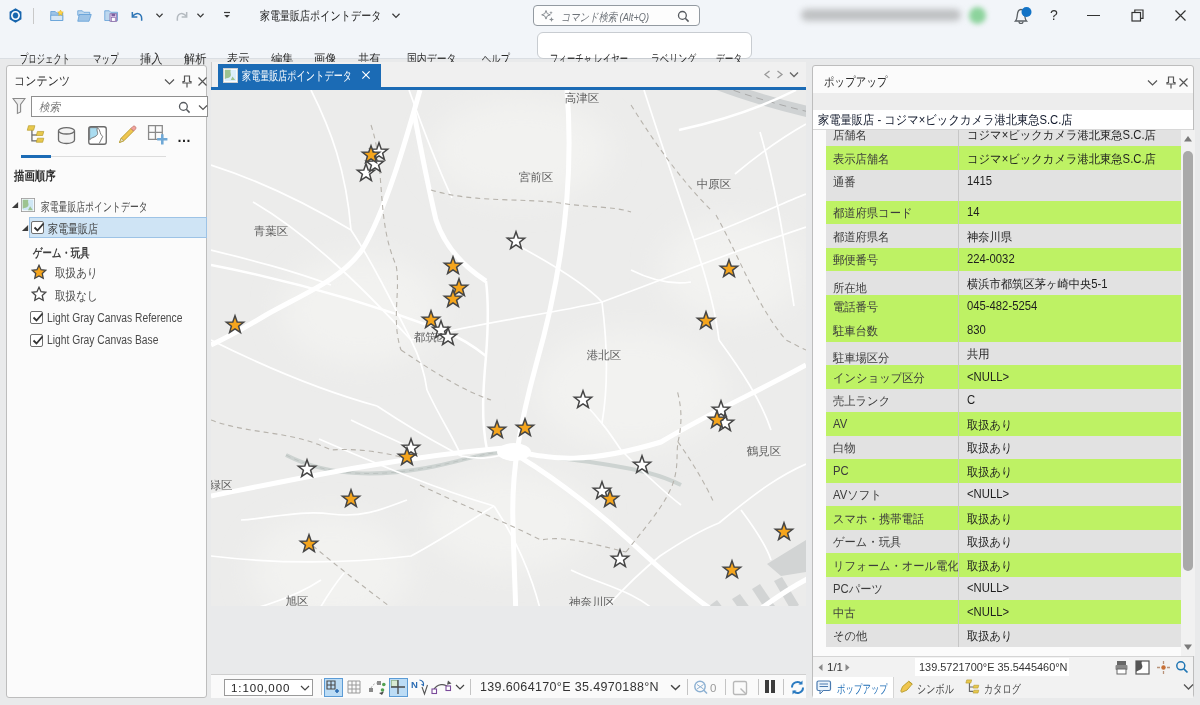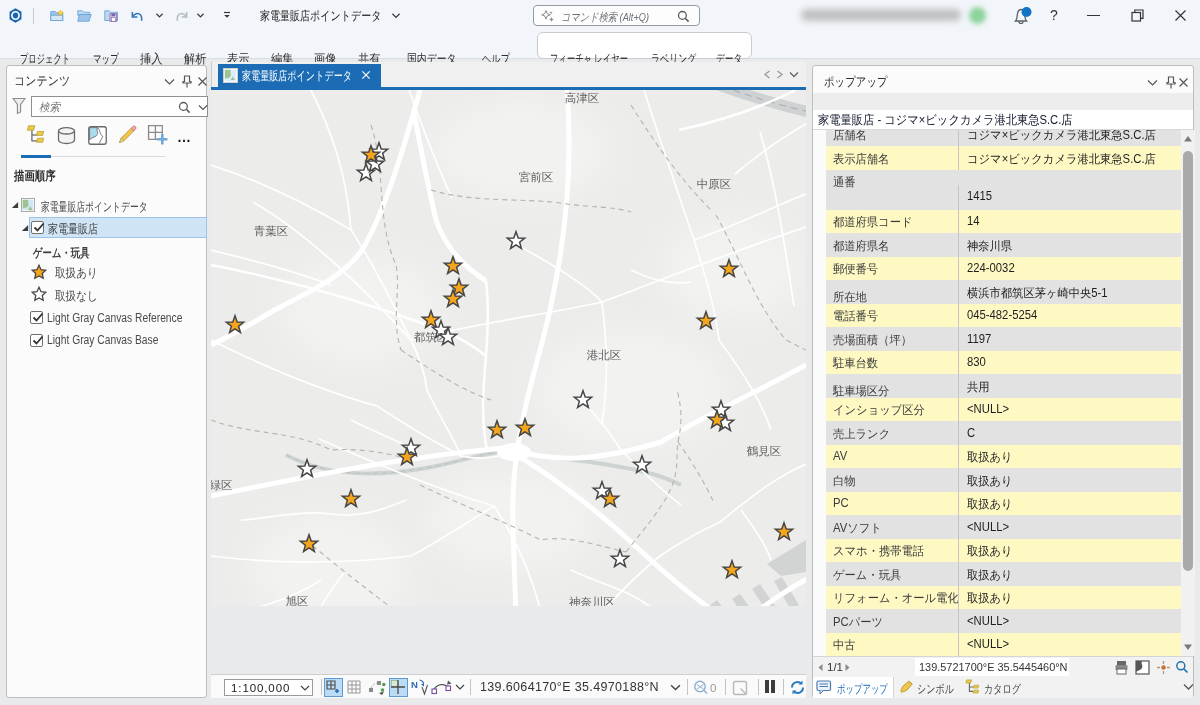--- a/index.html
+++ b/index.html
@@ -10,21 +10,21 @@
 #titlebar { left:0; top:0; width:1200px; height:30px; background:#f2f5f9; }
 #ribbonrow { left:0; top:30px; width:1200px; height:29px; background:#f2f5f9; border-bottom:1px solid #dadee3; }
 .rtab { position:absolute; top:21px; font-size:12.5px; color:#2b2b2b; }
 .panel { position:absolute; background:#fbfbfb; border:1px solid #bdbdbd; border-radius:3px; }
 .trow { position:absolute; font-size:12.3px; color:#4a4a4a; }
 .chk { position:absolute; width:13px; height:13px; border:1px solid #707070; background:#fff; border-radius:2px; }
 .prow { display:flex; width:355px; }
 .prow .c1 { width:132px; padding:4.5px 0 0 7px; font-size:12px; color:#3c3c3c; overflow:hidden; white-space:nowrap; }
 .prow .c2 { width:223px; padding:4.5px 0 0 8px; font-size:12px; color:#1e1e1e; border-left:1px solid #c6c6c6; overflow:hidden; white-space:nowrap; }
 .gray { background:#e2e2e2; }
-.white { background:#fef9c3; }
+.white { background:#bef264; }
 .sep { position:absolute; width:1px; height:16px; background:#c4c4c4; top:4px; }
 </style>
 </head>
 <body>
 
 <div class="abs" id="titlebar">
   <svg class="abs" style="left:8px;top:8px" width="15" height="15" viewBox="0 0 24 24">
     <path d="M12 0.5 L21.5 6 L21.5 18 L12 23.5 L2.5 18 L2.5 6 Z" fill="#1765ad"></path>
     <circle cx="12" cy="12" r="6" fill="none" stroke="#fff" stroke-width="2.2"></circle>
     <path d="M8.5 7 a9 9 0 0 0 0 10 M15.5 7 a9 9 0 0 1 0 10" fill="none" stroke="#fff" stroke-width="1.2"></path>
@@ -472,47 +472,43 @@
   </div>
   <div class="abs" style="left:13px;top:63.5px;width:355px;height:526.5px;overflow:hidden" id="ptable">
       <div class="prow gray" style="height:16.5px">
         <div class="c1" style="margin-top:-7px"><span class="jt" style="transform:scaleX(0.94)">店舗名</span></div>
         <div class="c2" style="margin-top:-7px"><span class="jt" style="transform:scaleX(0.94)">コジマ×ビックカメラ港北東急S.C.店</span></div>
       </div>
       <div class="prow white" style="height:23.5px">
         <div class="c1" style="margin-top:0px"><span class="jt" style="transform:scaleX(0.94)">表示店舗名</span></div>
         <div class="c2" style="margin-top:0px"><span class="jt" style="transform:scaleX(0.94)">コジマ×ビックカメラ港北東急S.C.店</span></div>
       </div>
-      <div class="prow gray" style="height:40px">
+      <div class="prow gray" style="height:31px">
         <div class="c1" style="margin-top:0px"><span class="jt" style="transform:scaleX(0.94)">通番</span></div>
-        <div class="c2" style="margin-top:15px"><span class="jt" style="transform:scaleX(0.94)">1415</span></div>
+        <div class="c2" style="margin-top:0px"><span class="jt" style="transform:scaleX(0.94)">1415</span></div>
       </div>
       <div class="prow white" style="height:23.5px">
         <div class="c1" style="margin-top:0px"><span class="jt" style="transform:scaleX(0.94)">都道府県コード</span></div>
         <div class="c2" style="margin-top:0px"><span class="jt" style="transform:scaleX(0.94)">14</span></div>
       </div>
       <div class="prow gray" style="height:23.5px">
         <div class="c1" style="margin-top:0px"><span class="jt" style="transform:scaleX(0.94)">都道府県名</span></div>
         <div class="c2" style="margin-top:0px"><span class="jt" style="transform:scaleX(0.94)">神奈川県</span></div>
       </div>
       <div class="prow white" style="height:23.5px">
         <div class="c1" style="margin-top:0px"><span class="jt" style="transform:scaleX(0.94)">郵便番号</span></div>
         <div class="c2" style="margin-top:0px"><span class="jt" style="transform:scaleX(0.94)">224-0032</span></div>
       </div>
       <div class="prow gray" style="height:23.5px">
         <div class="c1" style="margin-top:4px"><span class="jt" style="transform:scaleX(0.94)">所在地</span></div>
         <div class="c2" style="margin-top:0px"><span class="jt" style="transform:scaleX(0.94)">横浜市都筑区茅ヶ崎中央5-1</span></div>
       </div>
       <div class="prow white" style="height:23.5px">
         <div class="c1" style="margin-top:0px"><span class="jt" style="transform:scaleX(0.94)">電話番号</span></div>
         <div class="c2" style="margin-top:0px"><span class="jt" style="transform:scaleX(0.94)">045-482-5254</span></div>
-      </div>
-      <div class="prow gray" style="height:23.5px">
-        <div class="c1" style="margin-top:0px"><span class="jt" style="transform:scaleX(0.94)">売場面積（坪）</span></div>
-        <div class="c2" style="margin-top:0px"><span class="jt" style="transform:scaleX(0.94)">1197</span></div>
       </div>
       <div class="prow white" style="height:23.5px">
         <div class="c1" style="margin-top:0px"><span class="jt" style="transform:scaleX(0.94)">駐車台数</span></div>
         <div class="c2" style="margin-top:0px"><span class="jt" style="transform:scaleX(0.94)">830</span></div>
       </div>
       <div class="prow gray" style="height:23.5px">
         <div class="c1" style="margin-top:4px"><span class="jt" style="transform:scaleX(0.94)">駐車場区分</span></div>
         <div class="c2" style="margin-top:0px"><span class="jt" style="transform:scaleX(0.94)">共用</span></div>
       </div>
       <div class="prow white" style="height:23.5px">

